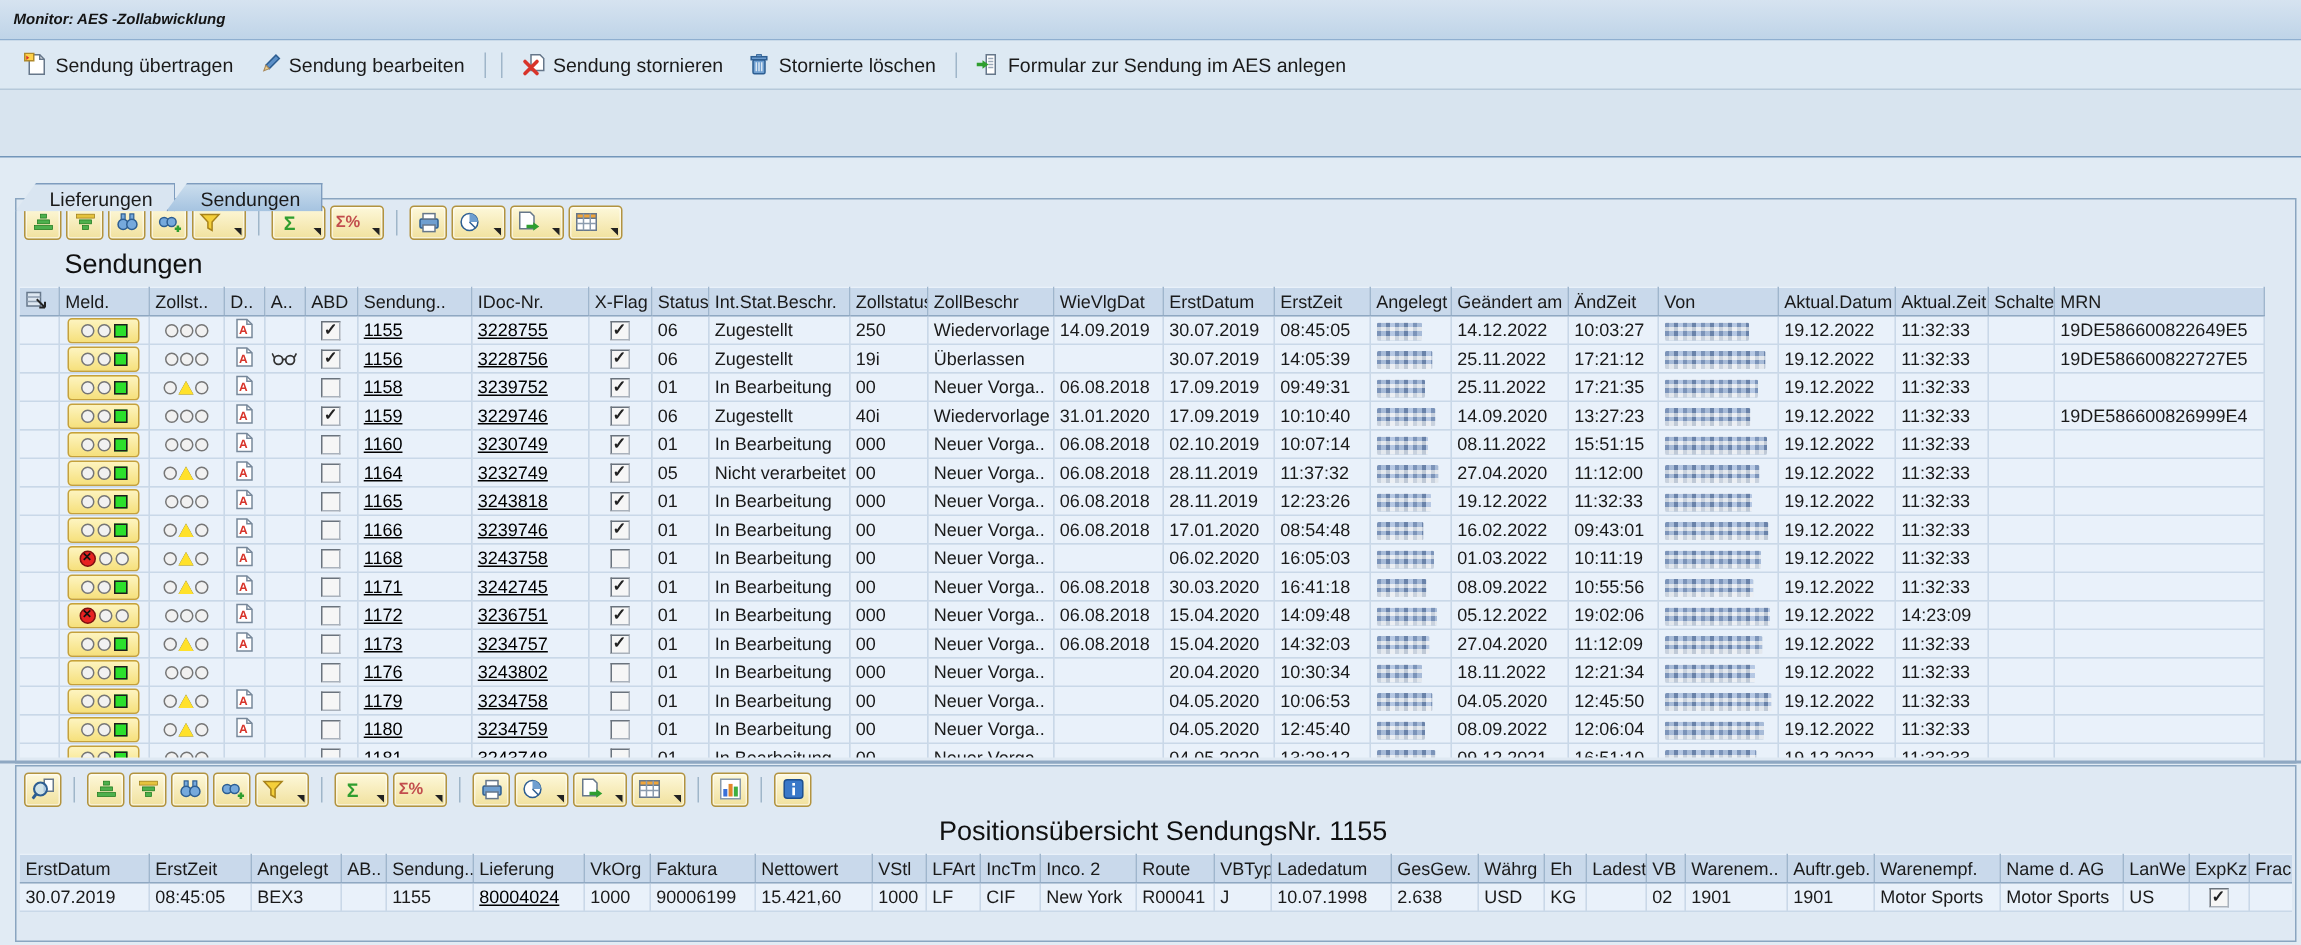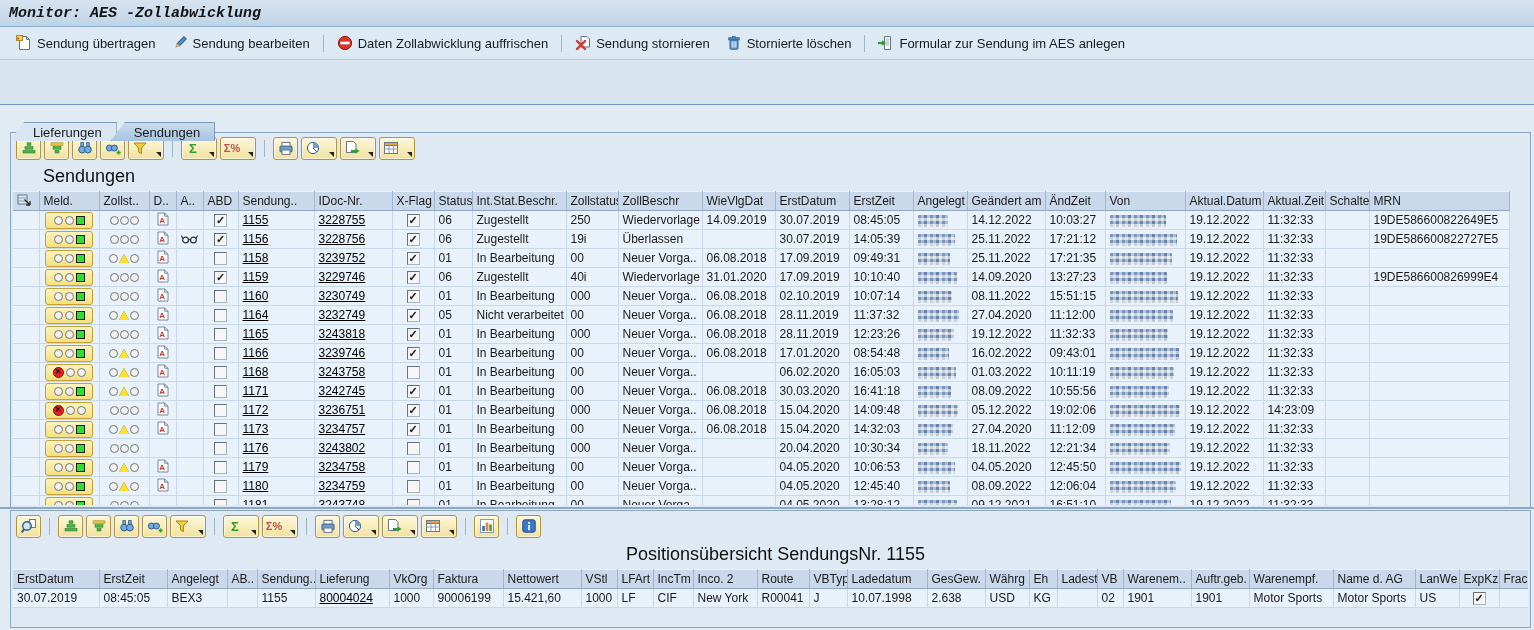--- a/index.html
+++ b/index.html
@@ -8,21 +8,21 @@
     background:#d8e4ef;font-family:"Liberation Sans",sans-serif;color:#1a1a1a;
     -webkit-font-smoothing:antialiased;
   }
   
   .titlebar{
     position:absolute;top:0;left:0;right:0;height:26px;
     background:linear-gradient(#d6e3f0,#bfd4e8);
     border-bottom:1px solid #8fafd0;
     display:flex;align-items:center;padding-left:9px;
   }
-  .titlebar .wtitle{font-size:15px;font-weight:bold;font-style:italic;color:#141414;font-family:Liberation Mono, monospace;}
+  .titlebar .wtitle{font-size:10px;font-weight:bold;font-style:italic;color:#141414;}
   
   .app-toolbar{
     position:absolute;top:27px;left:0;right:0;height:32px;
     background:#dde9f3;border-bottom:1px solid #b6c9da;
     display:flex;align-items:center;padding:0 8px;
   }
   .tbtn{display:flex;align-items:center;gap:5px;padding:3px 8px;font-size:13px;cursor:default;white-space:nowrap;}
   .tbsep{width:1px;height:17px;background:#9fb6c9;margin:0 5px;flex:none;}
   .ic{display:inline-flex;align-items:center;justify-content:center;width:16px;height:16px;flex:none;}
   
@@ -138,29 +138,20 @@
         <svg width="16" height="16" viewBox="0 0 16 16" xmlns="http://www.w3.org/2000/svg">
           <g transform="rotate(45 8 8)">
             <rect x="6.4" y="0.8" width="3.2" height="9.5" fill="#5b8fc7" stroke="#2d5e92"></rect>
             <path d="M6.4 10.3l1.6 3.6 1.6-3.6z" fill="#eccf8e" stroke="#a8885a" stroke-width=".7"></path>
           </g>
         </svg>
       </span>
       <span>Sendung bearbeiten</span>
     </div>
     <div class="tbsep"></div>
-    <div class="tbtn">
-      <span class="ic">
-        <svg width="16" height="16" viewBox="0 0 16 16" xmlns="http://www.w3.org/2000/svg">
-          <circle cx="8" cy="8" r="6.6" fill="#d8342a" stroke="#8d1710"></circle>
-          <rect x="3.4" y="6.7" width="9.2" height="2.6" fill="#fff"></rect>
-        </svg>
-      </span>
-      <span>Daten Zollabwicklung auffrischen</span>
-    </div>
     <div class="tbsep"></div>
     <div class="tbtn">
       <span class="ic">
         <svg width="16" height="16" viewBox="0 0 16 16" xmlns="http://www.w3.org/2000/svg">
           <path d="M6 1.5h6l2.5 2.5v8h-8.5z" fill="#fff" stroke="#66778a"></path>
           <path d="M2 6l8 8M10 6l-8 8" stroke="#d8342a" stroke-width="2.4" stroke-linecap="round"></path>
         </svg>
       </span>
       <span>Sendung stornieren</span>
     </div>

